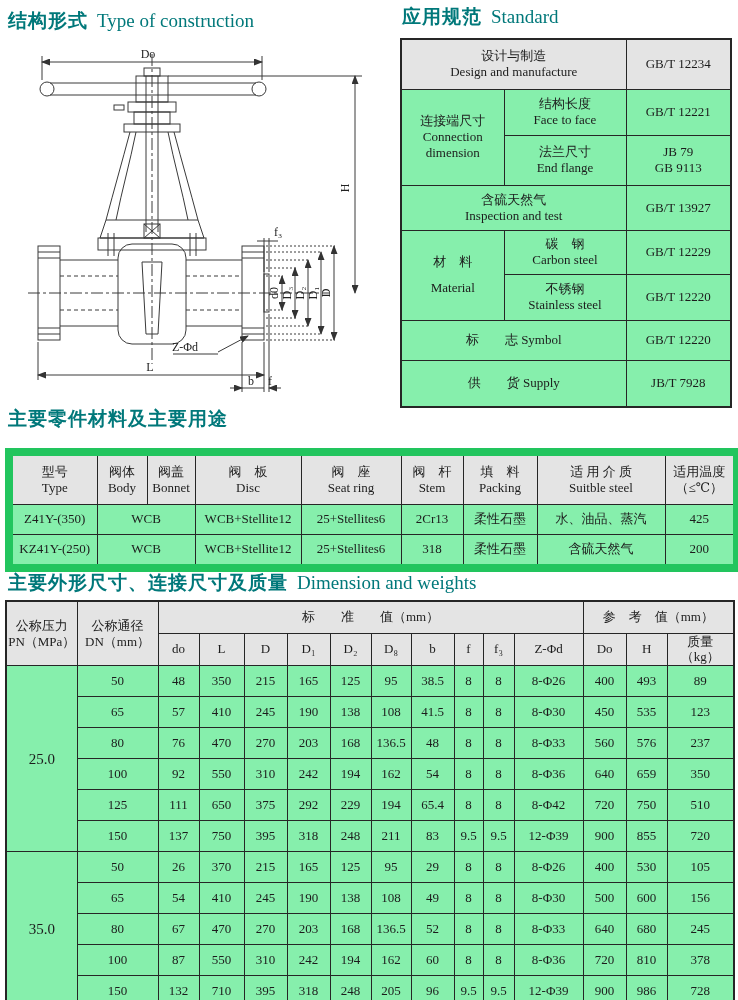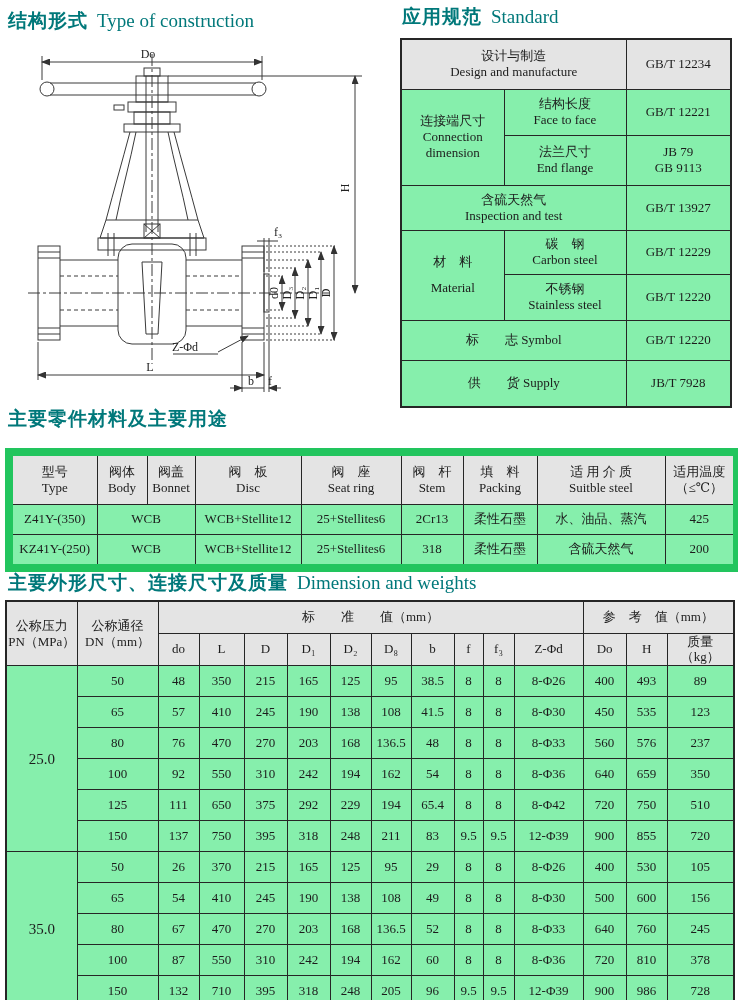--- a/index.html
+++ b/index.html
@@ -505,21 +505,21 @@
           <td>470</td>
           <td>270</td>
           <td>203</td>
           <td>168</td>
           <td>136.5</td>
           <td>52</td>
           <td>8</td>
           <td>8</td>
           <td>8-Φ33</td>
           <td>640</td>
-          <td>760</td>
+          <td>680</td>
           <td>245</td>
         </tr>
         <tr>
           <td>100</td>
           <td>87</td>
           <td>550</td>
           <td>310</td>
           <td>242</td>
           <td>194</td>
           <td>162</td>

